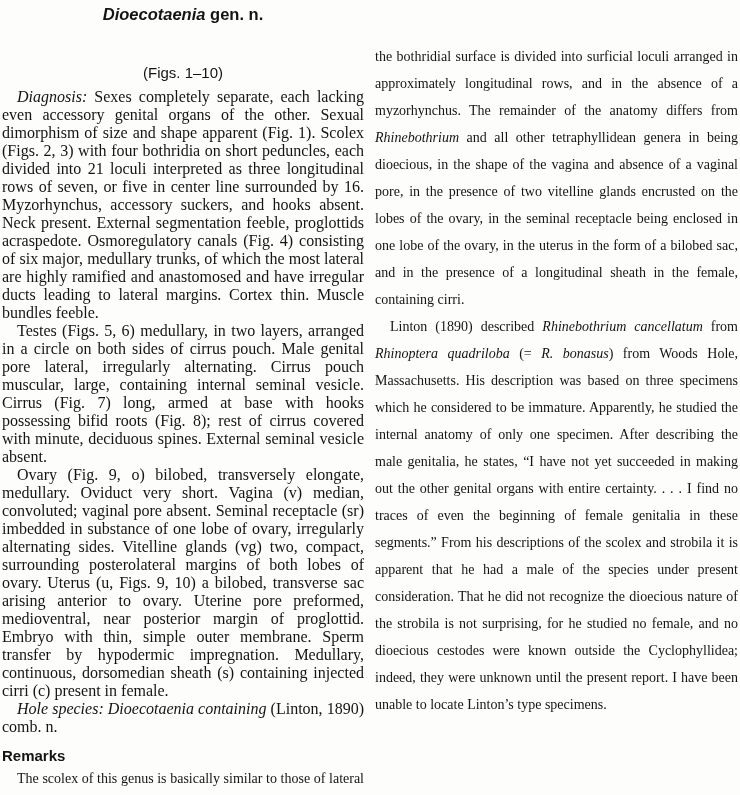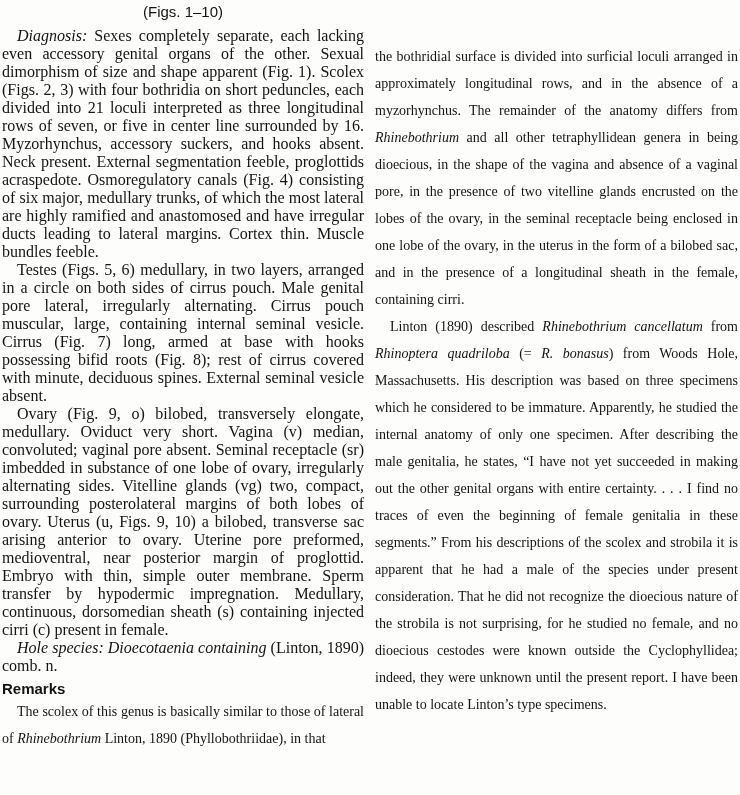--- a/index.html
+++ b/index.html
@@ -32,35 +32,37 @@
     line-height: 19px;
     padding-top: 2px;
   }
   .title .genus { font-style: italic; }
   .subtitle {
     text-align: center;
     font-family: "Liberation Sans", sans-serif;
     font-size: 15px;
     line-height: 17px;
     margin-bottom: 7px;
+    margin-top: 40px;
   }
   .remarks-h {
     font-family: "Liberation Sans", sans-serif;
     font-weight: 700;
     font-size: 15px;
     line-height: 19px;
-    margin-top: 4px;
+    margin-top: 10px;
   }
 </style>
 </head>
 <body>
 
 <div class="page">
 
   <div class="col col-left serif">
+    <div class="title"><span class="genus">Dioecotaenia</span><span> gen. n.</span></div>
     <div class="subtitle">(Figs. 1–10)</div>
 
     <div class="small-text">
       <p class="indent"><i>Diagnosis:</i><span> Sexes completely separate, each lacking even accessory genital organs of the other. Sexual dimorphism of size and shape apparent (Fig. 1). Scolex (Figs. 2, 3) with four bothridia on short peduncles, each divided into 21 loculi interpreted as three longitudinal rows of seven, or five in center line surrounded by 16. Myzorhynchus, accessory suckers, and hooks absent. Neck present. External segmentation feeble, proglottids acraspedote. Osmoregulatory canals (Fig. 4) consisting of six major, medullary trunks, of which the most lateral are highly ramified and anastomosed and have irregular ducts leading to lateral margins. Cortex thin. Muscle bundles feeble.</span></p>
       <p class="indent"><span>Testes (Figs. 5, 6) medullary, in two layers, arranged in a circle on both sides of cirrus pouch. Male genital pore lateral, irregularly alternating. Cirrus pouch muscular, large, containing internal seminal vesicle. Cirrus (Fig. 7) long, armed at base with hooks possessing bifid roots (Fig. 8); rest of cirrus covered with minute, deciduous spines. External seminal vesicle absent.</span></p>
       <p class="indent"><span>Ovary (Fig. 9, o) bilobed, transversely elongate, medullary. Oviduct very short. Vagina (v) median, convoluted; vaginal pore absent. Seminal receptacle (sr) imbedded in substance of one lobe of ovary, irregularly alternating sides. Vitelline glands (vg) two, compact, surrounding posterolateral margins of both lobes of ovary. Uterus (u, Figs. 9, 10) a bilobed, transverse sac arising anterior to ovary. Uterine pore preformed, medioventral, near posterior margin of proglottid. Embryo with thin, simple outer membrane. Sperm transfer by hypodermic impregnation. Medullary, continuous, dorsomedian sheath (s) containing injected cirri (c) present in female.</span></p>
       <p class="indent"><i>Hole species:</i><span> </span><i>Dioecotaenia containing</i><span> (Linton, 1890) comb. n.</span></p>
     </div>
 
     <div class="remarks-h">Remarks</div>

